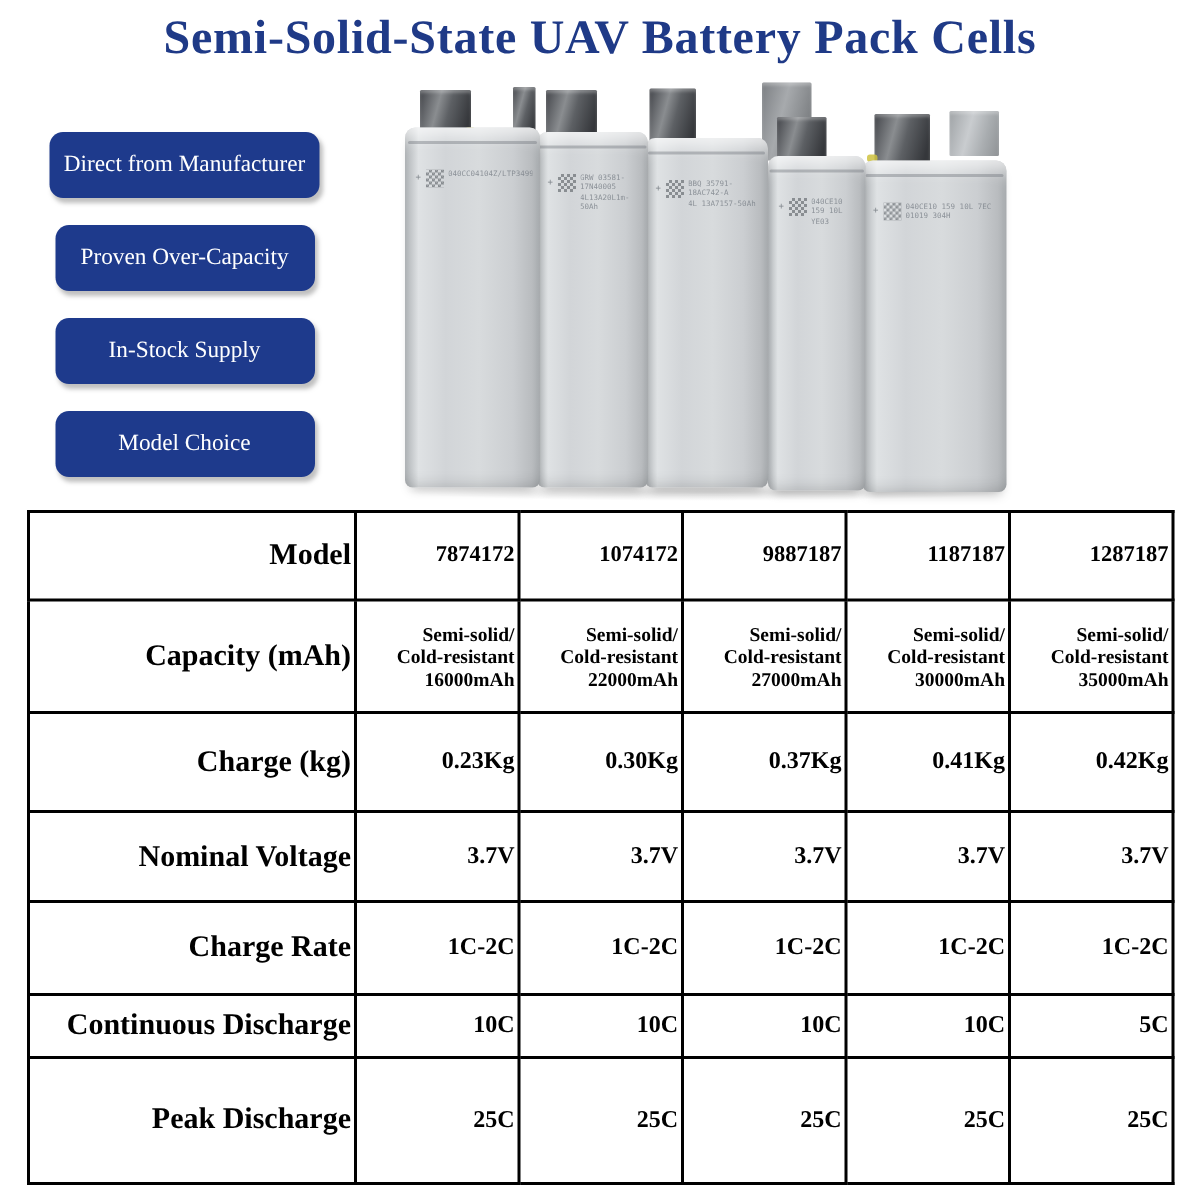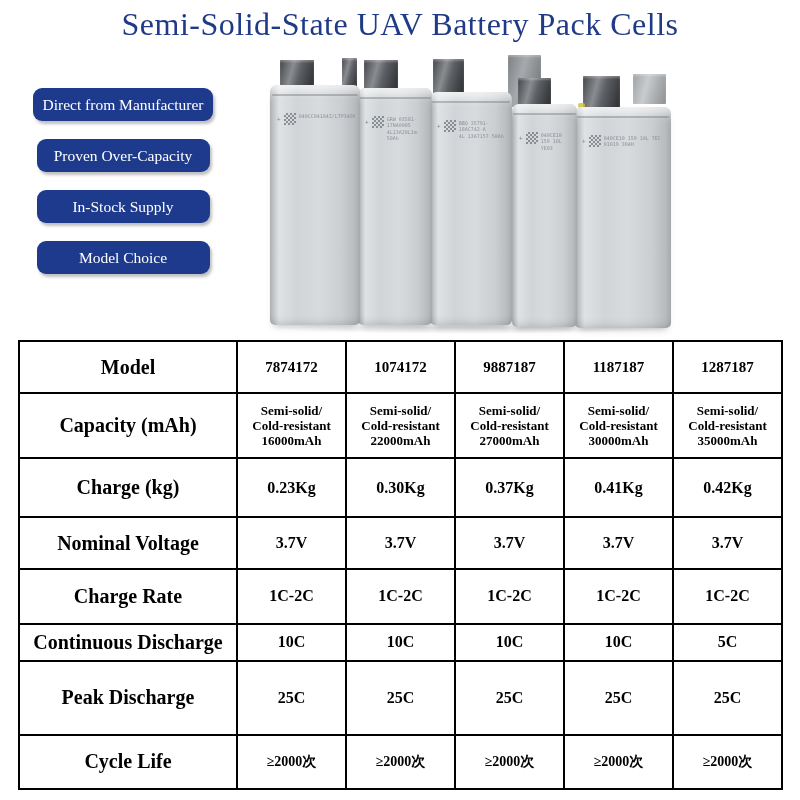--- a/index.html
+++ b/index.html
@@ -2,32 +2,32 @@
 <html><head>
 <meta charset="utf-8">
 <style>
   * { margin:0; padding:0; box-sizing:border-box; }
   html,body { width:800px; height:800px; background:#ffffff; font-family:"Liberation Serif", serif; }
   .page { position:relative; width:800px; height:800px; background:#ffffff; overflow:hidden; }
 
   
   .title {
     position:absolute; top:6px; left:0; width:100%;
-    text-align:center; font-size:32px; font-weight:normal;
+    text-align:center; font-size:32px; font-weight:bold;
     color:#1f3a87; letter-spacing:.5px;
   }
 
   
   .badge-list {
     position:absolute; left:32px; top:88px; width:182px;
     display:flex; flex-direction:column; gap:18px; align-items:center;
     list-style:none;
   }
   .badge {
-    width:173px; height:33px; border-radius:9px;
+    width:173px; height:44px; border-radius:9px;
     background:#1e3a8c; color:#ffffff;
     display:flex; align-items:center; justify-content:center;
     font-size:15.5px; box-shadow:2px 3px 3px rgba(130,130,130,.5);
     white-space:nowrap;
   }
   .badge:first-child { width:180px; }
 
   
   .battery-scene { position:absolute; left:260px; top:55px; width:430px; height:292px; }
 
@@ -91,21 +91,21 @@
     position:absolute; left:6px; right:12px; top:267px; height:12px; z-index:0;
     background:radial-gradient(ellipse at center, rgba(0,0,0,.14), transparent 70%);
   }
 
   
   table.spec {
     position:absolute; left:18px; top:340px; width:763px; height:450px;
     border-collapse:collapse; table-layout:fixed;
   }
   table.spec th, table.spec td {
-    border:2px solid #000; text-align:center; vertical-align:middle;
+    border:2px solid #000; text-align:right; vertical-align:middle;
     color:#000; padding:0 2px; overflow:hidden;
   }
   th.row-label { font-size:20px; font-weight:bold; }
   td.val { font-weight:bold; font-size:16px; }
   tr.r-model td.val { font-size:15px; }
   tr.r-capacity td.val { font-size:13px; line-height:1.18; white-space:pre-line; }
   tr.r-dimensions td.val { font-size:12.5px; letter-spacing:-.3px; }
   tr.r-cycle td.val { font-size:14px; }
 </style>
 </head>
@@ -246,24 +246,16 @@
         <td class="val">5C</td>
       </tr>
       <tr class="r-peak" style="height:68px">
         <th class="row-label">Peak Discharge</th>
         <td class="val">25C</td>
         <td class="val">25C</td>
         <td class="val">25C</td>
         <td class="val">25C</td>
         <td class="val">25C</td>
       </tr>
-      <tr class="r-cycle" style="height:50px">
-        <th class="row-label">Cycle Life</th>
-        <td class="val">≥2000次</td>
-        <td class="val">≥2000次</td>
-        <td class="val">≥2000次</td>
-        <td class="val">≥2000次</td>
-        <td class="val">≥2000次</td>
-      </tr>
     </tbody>
   </table>
 
 </div>
 
 </body></html>

